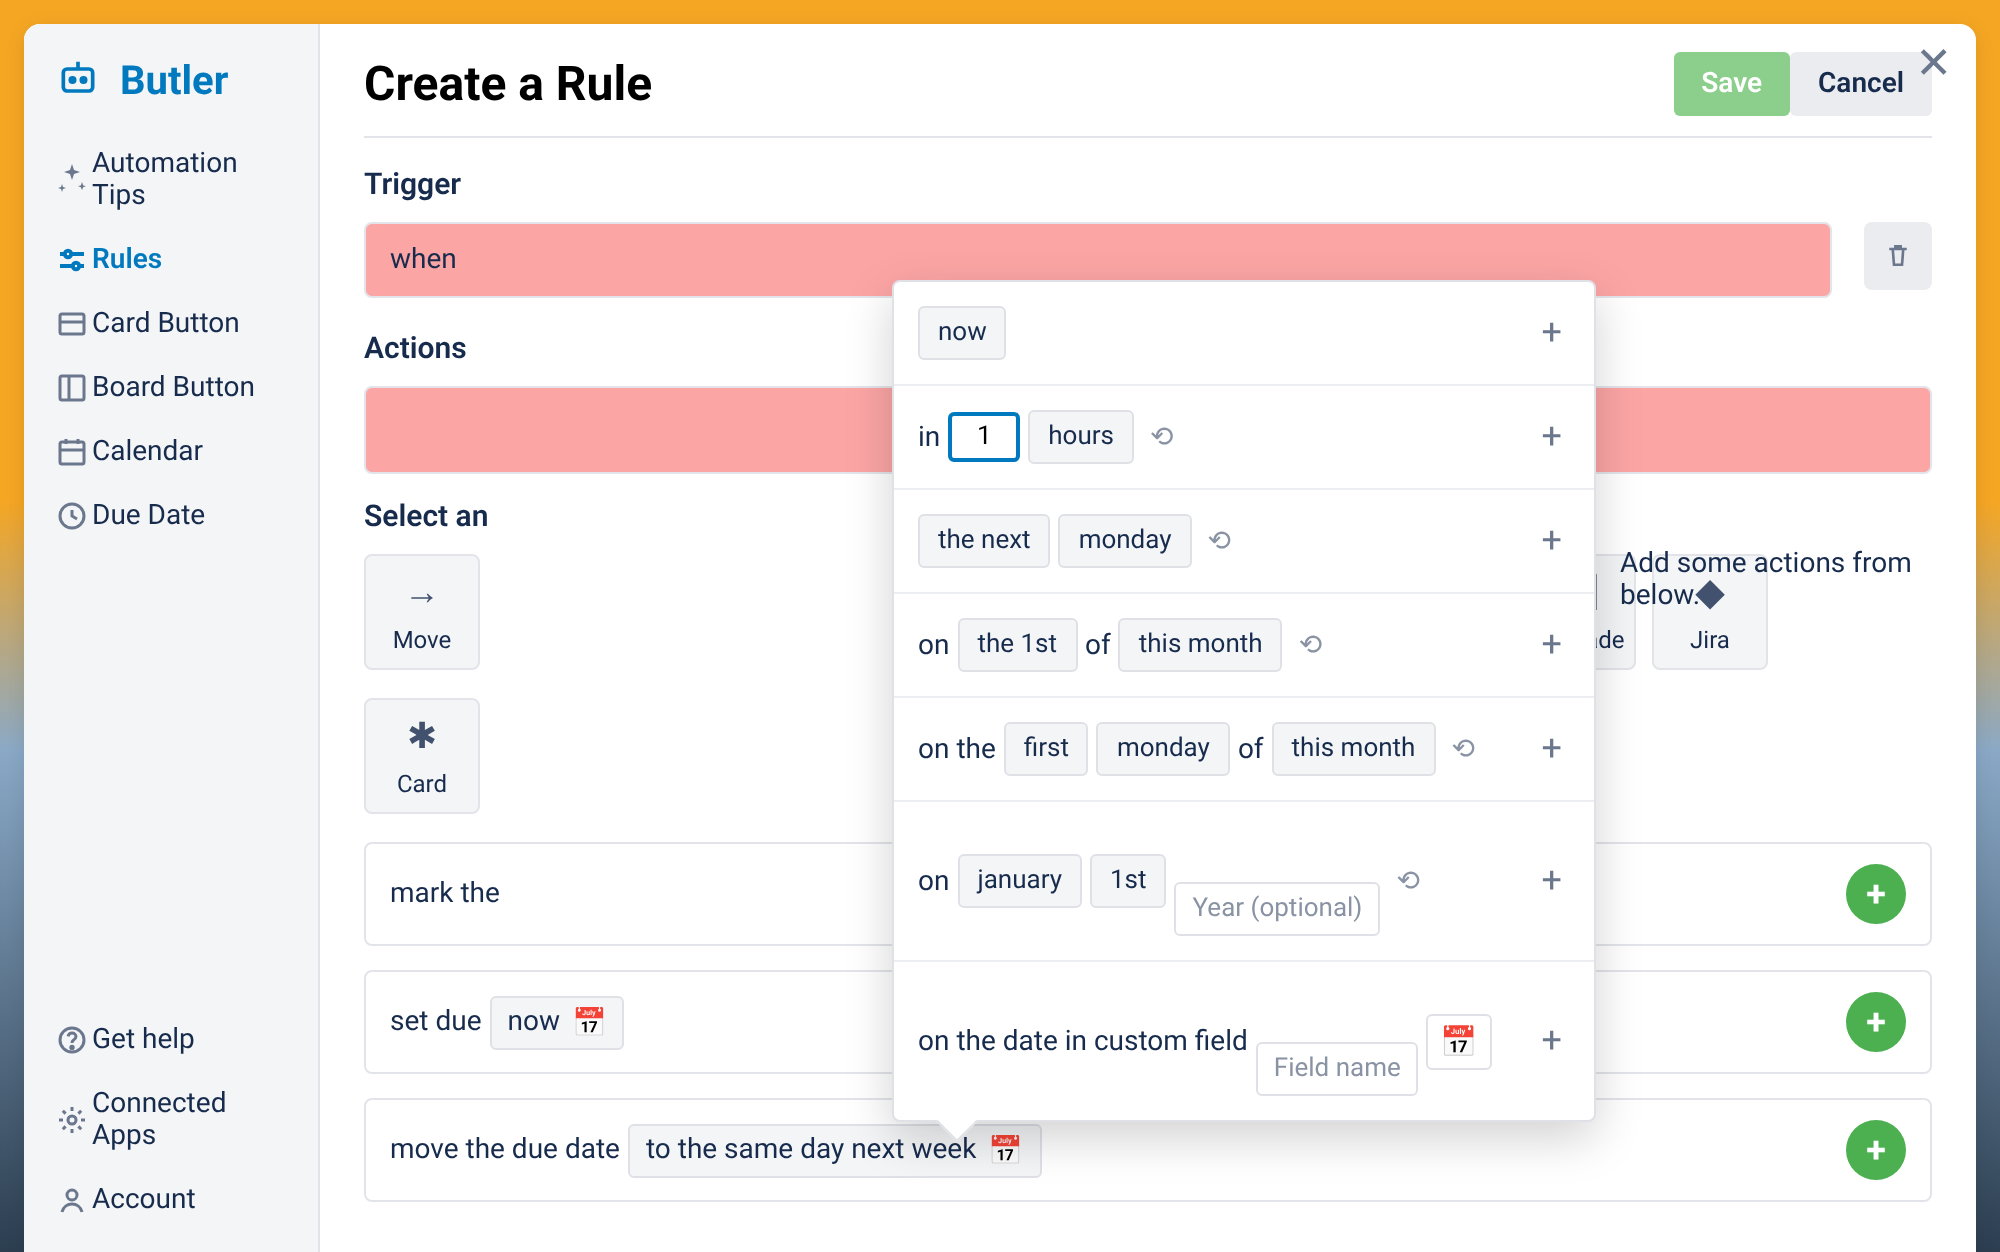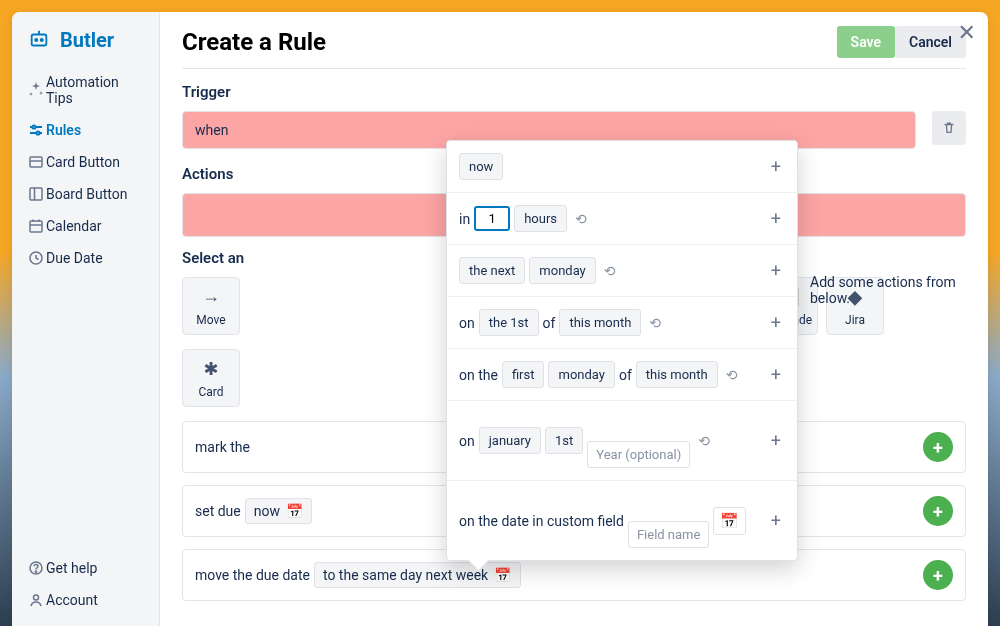--- a/index.html
+++ b/index.html
@@ -290,20 +290,27 @@
     <div class="nav-item">
       <svg class="nav-icon" viewBox="0 0 16 16" fill="none" stroke="currentColor" stroke-width="1.5">
           <circle cx="8" cy="8" r="6"></circle>
           <path d="M6 6.2c.3-1 1.1-1.7 2-1.7 1.1 0 2 .8 2 1.8 0 .9-.6 1.3-1.3 1.8-.5.4-.7.7-.7 1.4"></path>
           <circle cx="8" cy="11.7" r=".6" fill="currentColor"></circle>
         </svg>
       <span>Get help</span>
     </div>
     <div class="nav-item">
       <svg class="nav-icon" viewBox="0 0 16 16" fill="none" stroke="currentColor" stroke-width="1.5">
+          <circle cx="8" cy="8" r="2"></circle>
+          <path d="M8 1.5v2M8 12.5v2M14.5 8h-2M3.5 8h-2M12.6 3.4l-1.4 1.4M4.8 11.2l-1.4 1.4M12.6 12.6l-1.4-1.4M4.8 4.8L3.4 3.4"></path>
+        </svg>
+      <span>Connected Apps</span>
+    </div>
+    <div class="nav-item">
+      <svg class="nav-icon" viewBox="0 0 16 16" fill="none" stroke="currentColor" stroke-width="1.5">
           <circle cx="8" cy="5.5" r="2.5"></circle>
           <path d="M3 14c.6-2.5 2.7-4 5-4s4.4 1.5 5 4"></path>
         </svg>
       <span>Account</span>
     </div>
   </div>
 
   <div class="main">
     <div class="close-x">✕</div>
 

